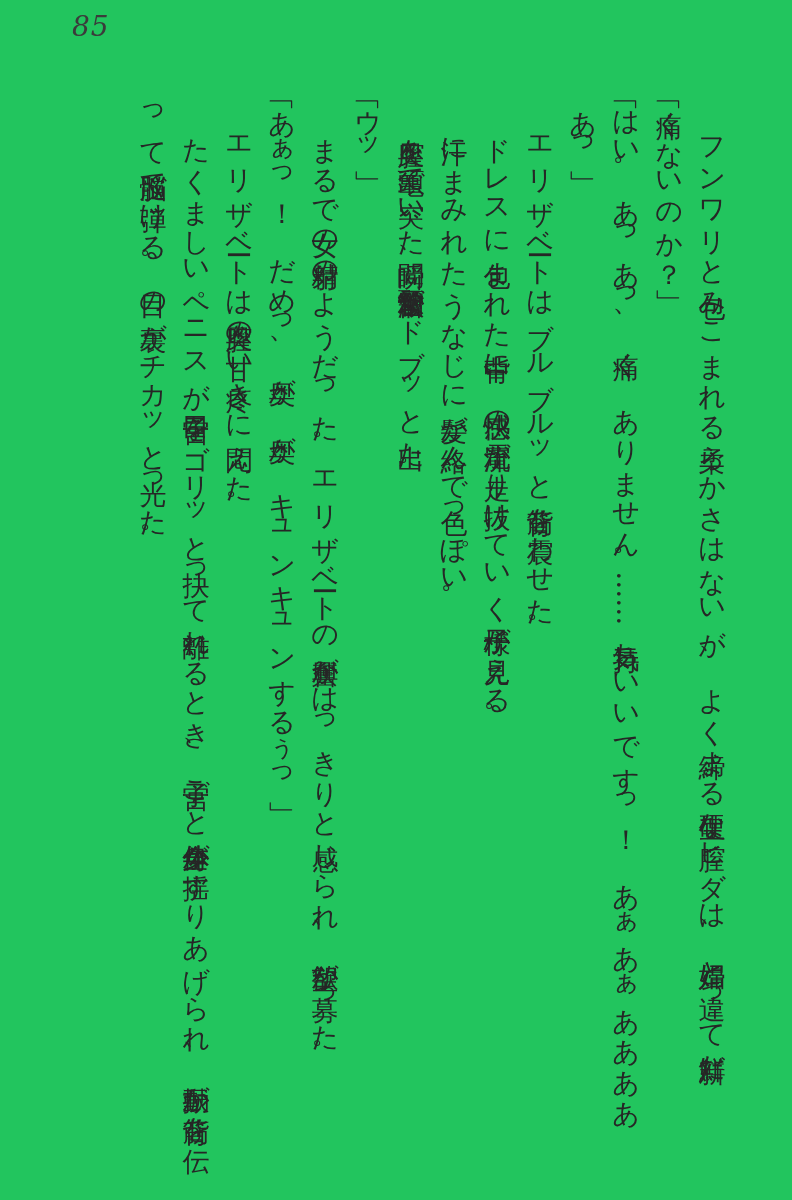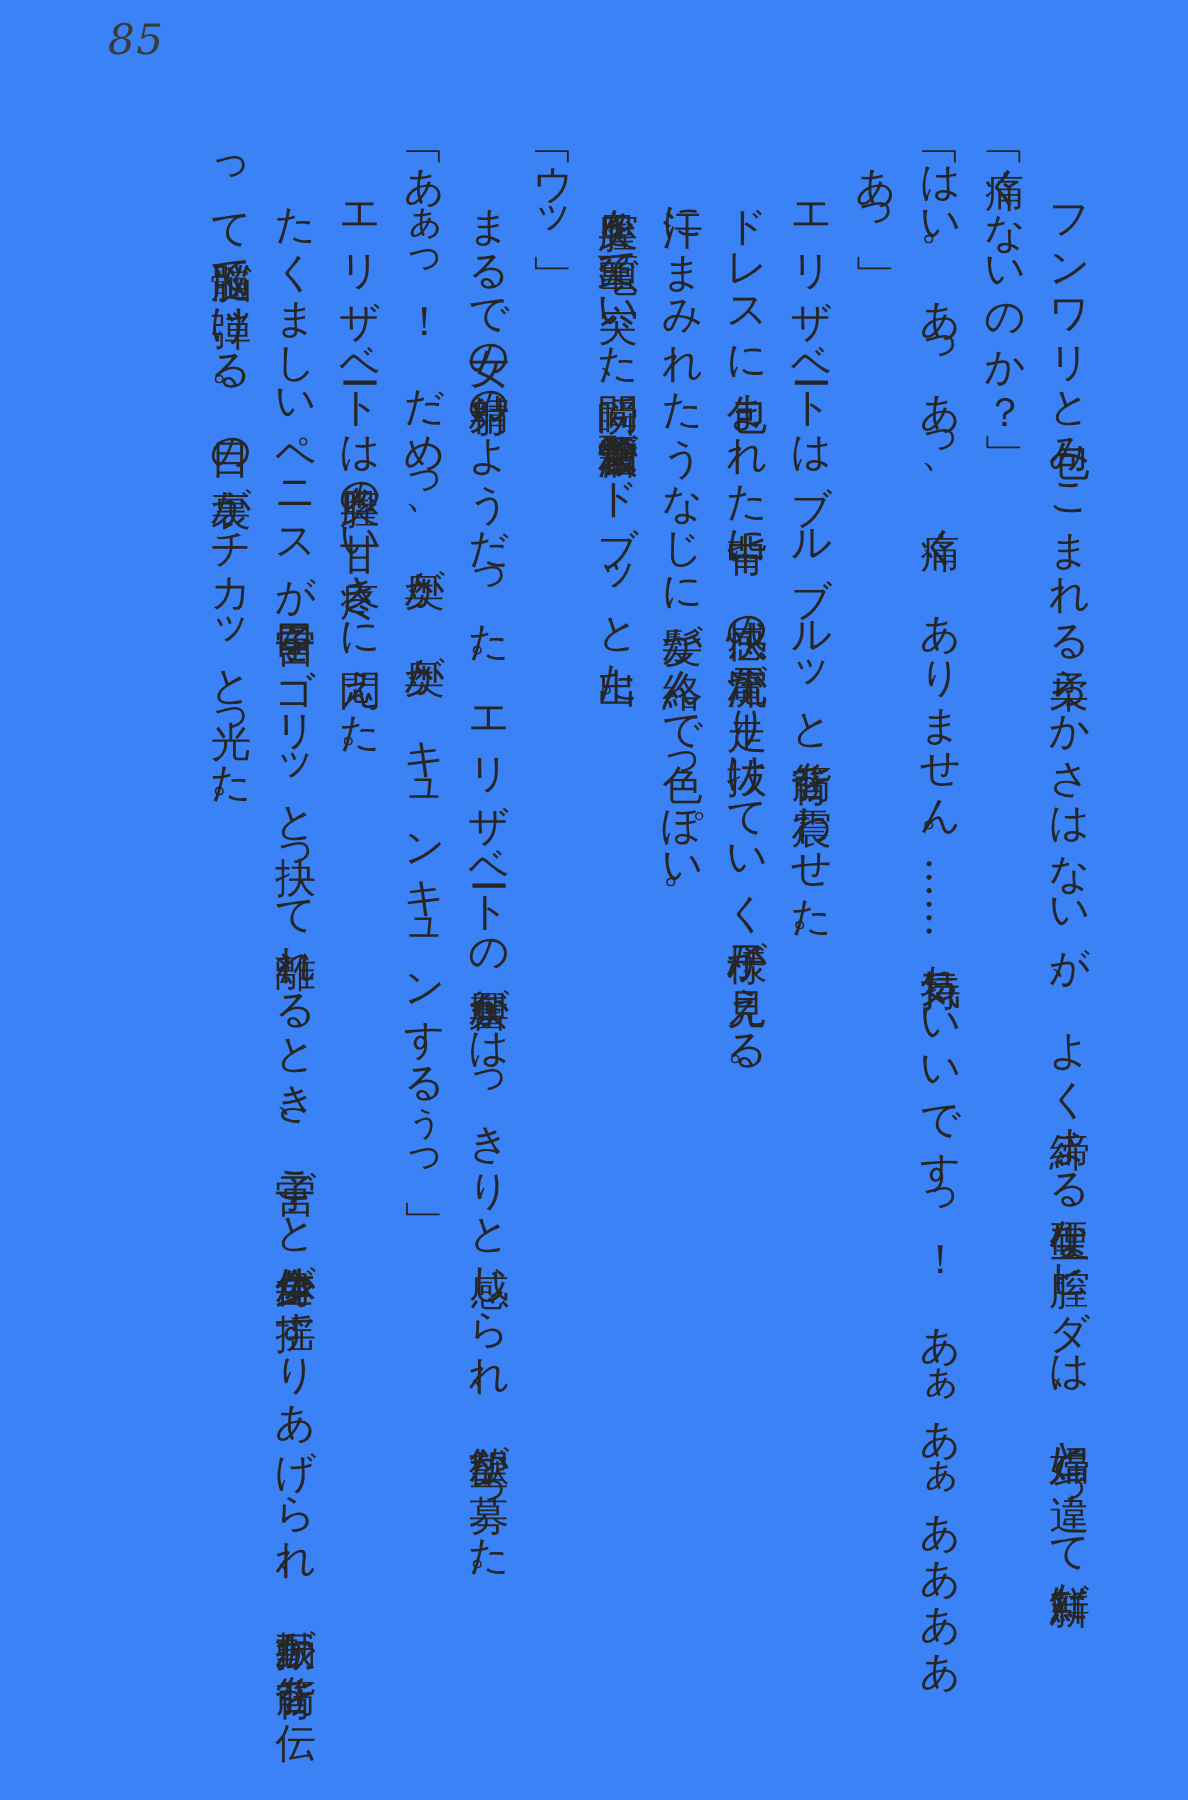--- a/index.html
+++ b/index.html
@@ -9,21 +9,21 @@
   body {
     width: 792px;
     height: 1200px;
     background: #f4f4f2;
     font-family: "DejaVu Serif", "Liberation Serif", serif;
   }
   .page {
     position: relative;
     width: 792px;
     height: 1200px;
-    background: #3b82f6;
+    background: #22c55e;
     overflow: hidden;
   }
   .page-number {
     position: absolute;
     top: 10px;
     left: 72px;
     font-size: 28px;
     font-style: italic;
     color: #3b3b3b;
     letter-spacing: 1px;

